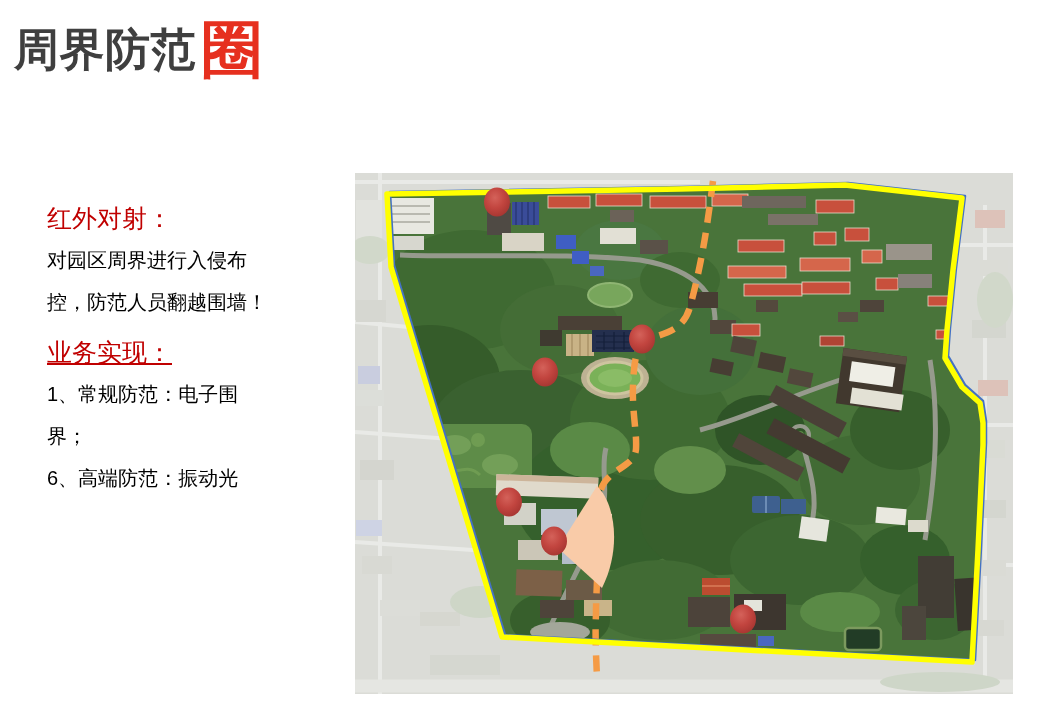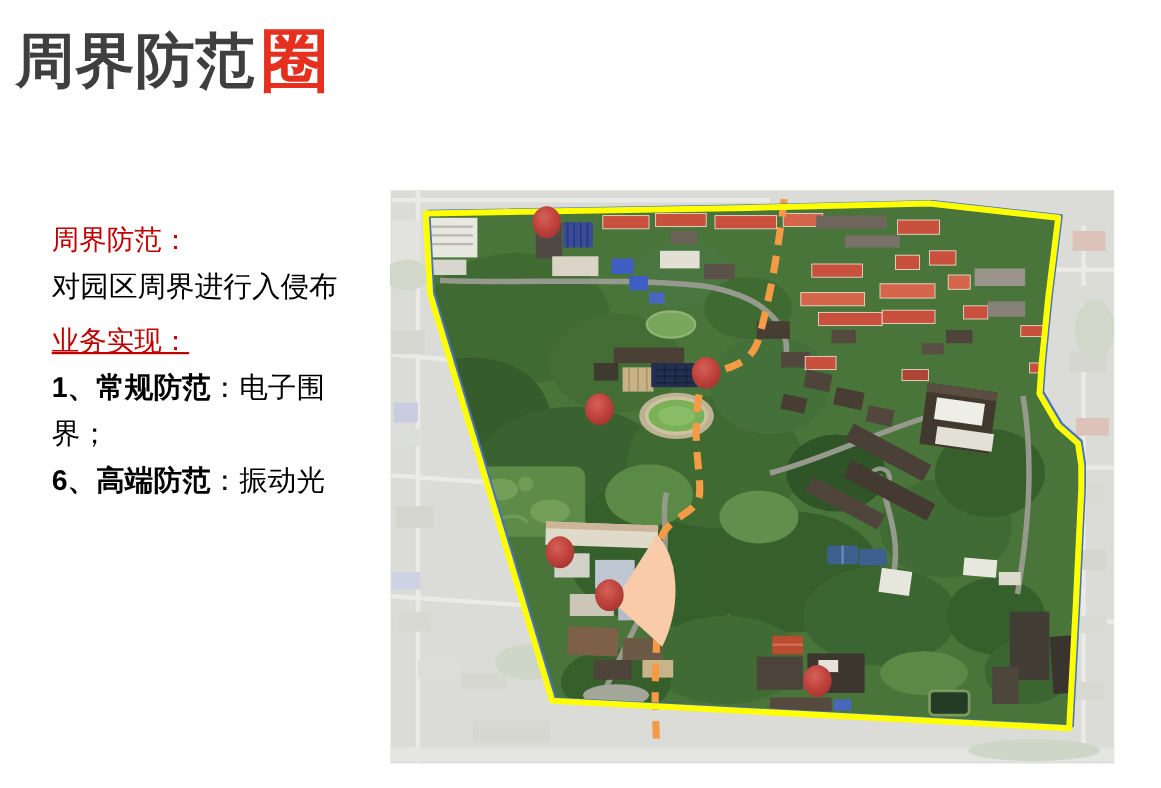--- a/index.html
+++ b/index.html
@@ -2,43 +2,44 @@
 <html style="--title_gray: #3F3F3F; --badge_red: #E6301F; --heading_red: #C00000; --body_black: #000000; --boundary_yellow: #FFFF00; --boundary_blue: #4472C4; --route_orange: #F59B45; --fan_peach: #F9CBA8; --marker_red: #C0423D;"><head>
 <meta charset="utf-8">
 <style>
   html,body{margin:0;padding:0;}
   body{
     width:1055px;height:716px;background:#ffffff;position:relative;overflow:hidden;
     font-family:"Liberation Sans","DejaVu Sans",sans-serif;
   }
   .slide{position:absolute;inset:0;}
   .titlebar{position:absolute;left:14px;top:20px;display:flex;align-items:center;}
-  .title{font-size:54px;font-weight:700;color:var(--title_gray,#3F3F3F);letter-spacing:0.5px;}
+  .title{font-size:45px;font-weight:700;color:var(--title_gray,#3F3F3F);letter-spacing:0.5px;}
   .badge{font-size:62px;font-weight:700;color:var(--badge_red,#E6301F);line-height:0.95;margin-left:5px;}
   .panel{position:absolute;left:47px;top:197px;width:305px;}
-  .pline{font-size:26px;line-height:42px;color:var(--body_black,#000);white-space:nowrap;}
+  .pline{font-size:20px;line-height:42px;color:var(--body_black,#000);white-space:nowrap;}
   .phead{font-size:25px;line-height:42px;color:var(--heading_red,#C00000);white-space:nowrap;}
   .phead.second{margin-top:8px;text-decoration:underline;}
-  .b{font-weight:700;margin-top:28px;}
+  .b{font-weight:400;margin-top:28px;}
   .mapwrap{position:absolute;left:355px;top:173px;width:658px;height:521px;}
   svg{display:block;}
 </style>
 </head>
 <body>
 
 <div class="slide">
 
   <div class="titlebar">
     <span class="title">周界防范</span>
     <span class="badge">圈</span>
   </div>
 
   <div class="panel">
-    <div class="phead">周界防范：</div>
+    <div class="phead">红外对射：</div>
     <div class="pline">对园区周界进行入侵布</div>
+    <div class="pline">控，防范人员翻越围墙！</div>
     <div class="phead second">业务实现：</div>
     <div class="pline"><span class="b">1、常规防范</span><span>：电子围</span></div>
     <div class="pline">界；</div>
     <div class="pline"><span class="b">6、高端防范</span><span>：振动光</span></div>
   </div>
 
   <div class="mapwrap">
     <svg width="658" height="521" viewBox="355 173 658 521" xmlns="http://www.w3.org/2000/svg">
       <defs>
         <clipPath id="bClip">

